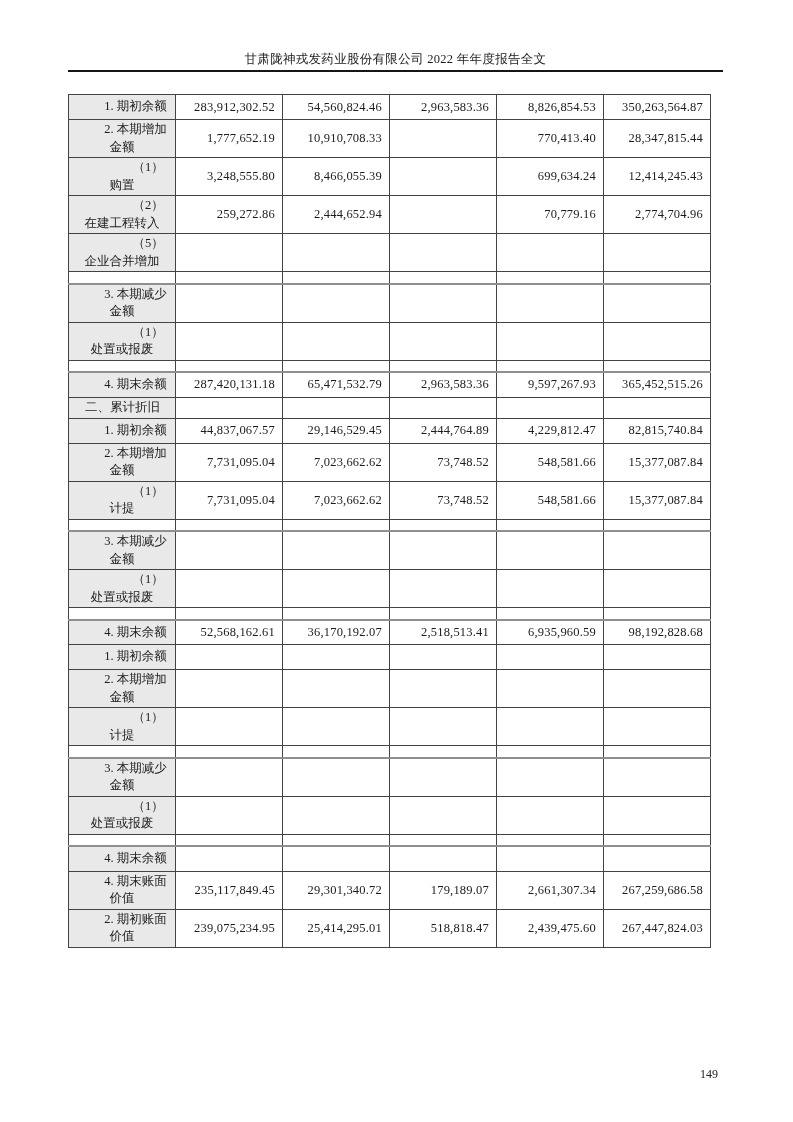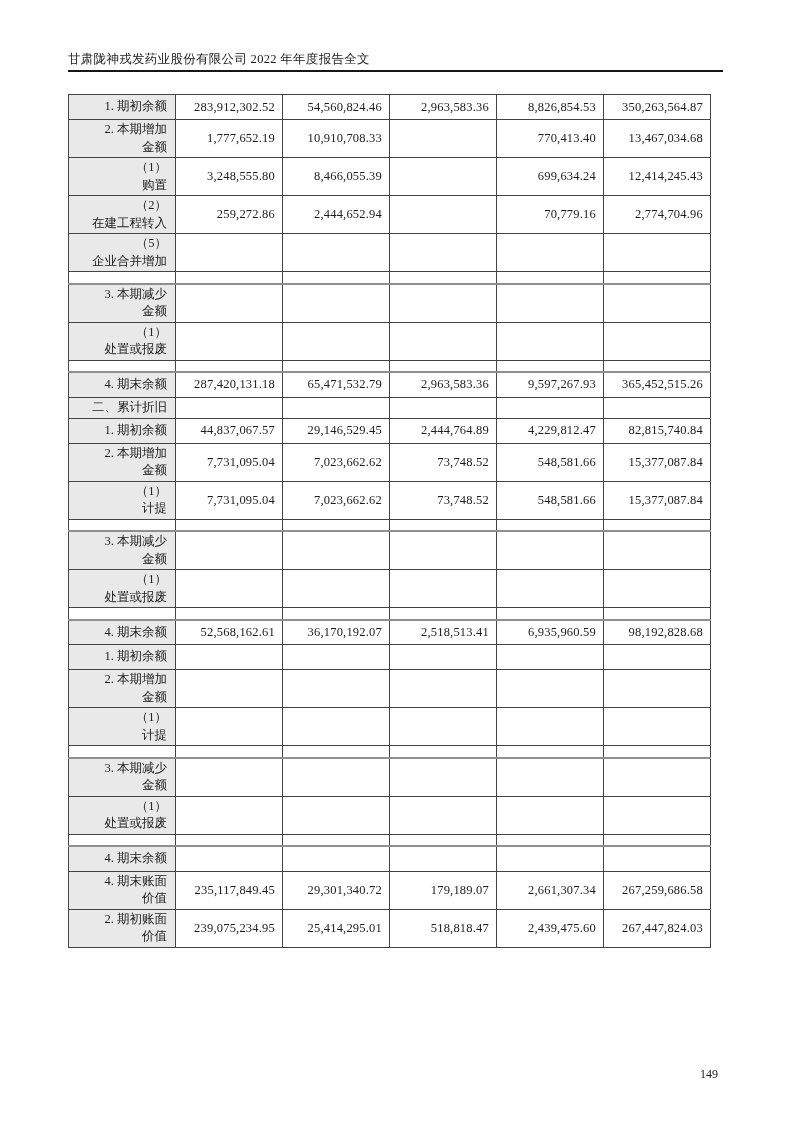--- a/index.html
+++ b/index.html
@@ -18,21 +18,21 @@
     background: #ffffff;
     font-family: "Liberation Serif", "DejaVu Serif", serif;
     color: var(--ink);
     overflow: hidden;
   }
   .header-title {
     position: absolute;
     top: 51px;
     left: 68px;
     width: 655px;
-    text-align: left;
+    text-align: center;
     font-size: 12.5px;
     letter-spacing: 0.3px;
     white-space: nowrap;
   }
   .header-rule {
     position: absolute;
     top: 70px;
     left: 68px;
     width: 655px;
     height: 0;
@@ -50,21 +50,21 @@
   table.report td {
     border: 1px solid var(--border);
     vertical-align: middle;
     overflow: hidden;
   }
   td.label {
     background: var(--label-bg);
     padding: 1px 8px;
     line-height: 1.4;
     word-break: break-all;
-    text-align: right;
+    text-align: center;
   }
   td.num {
     text-align: right;
     padding: 1px 7px 1px 2px;
     letter-spacing: 0.2px;
     white-space: nowrap;
   }
   tr.item    { height: 25px; }
   tr.section { height: 21px; }
   tr.spacer  { height: 12px; }
@@ -109,21 +109,21 @@
           <td class="num">2,963,583.36</td>
           <td class="num">8,826,854.53</td>
           <td class="num">350,263,564.87</td>
         </tr>
         <tr class="item">
           <td class="label lvl1">2. 本期增加金额</td>
           <td class="num">1,777,652.19</td>
           <td class="num">10,910,708.33</td>
           <td class="num"></td>
           <td class="num">770,413.40</td>
-          <td class="num">13,467,034.68</td>
+          <td class="num">28,347,815.44</td>
         </tr>
         <tr class="item">
           <td class="label lvl2">（1）购置</td>
           <td class="num">3,248,555.80</td>
           <td class="num">8,466,055.39</td>
           <td class="num"></td>
           <td class="num">699,634.24</td>
           <td class="num">12,414,245.43</td>
         </tr>
         <tr class="item">

